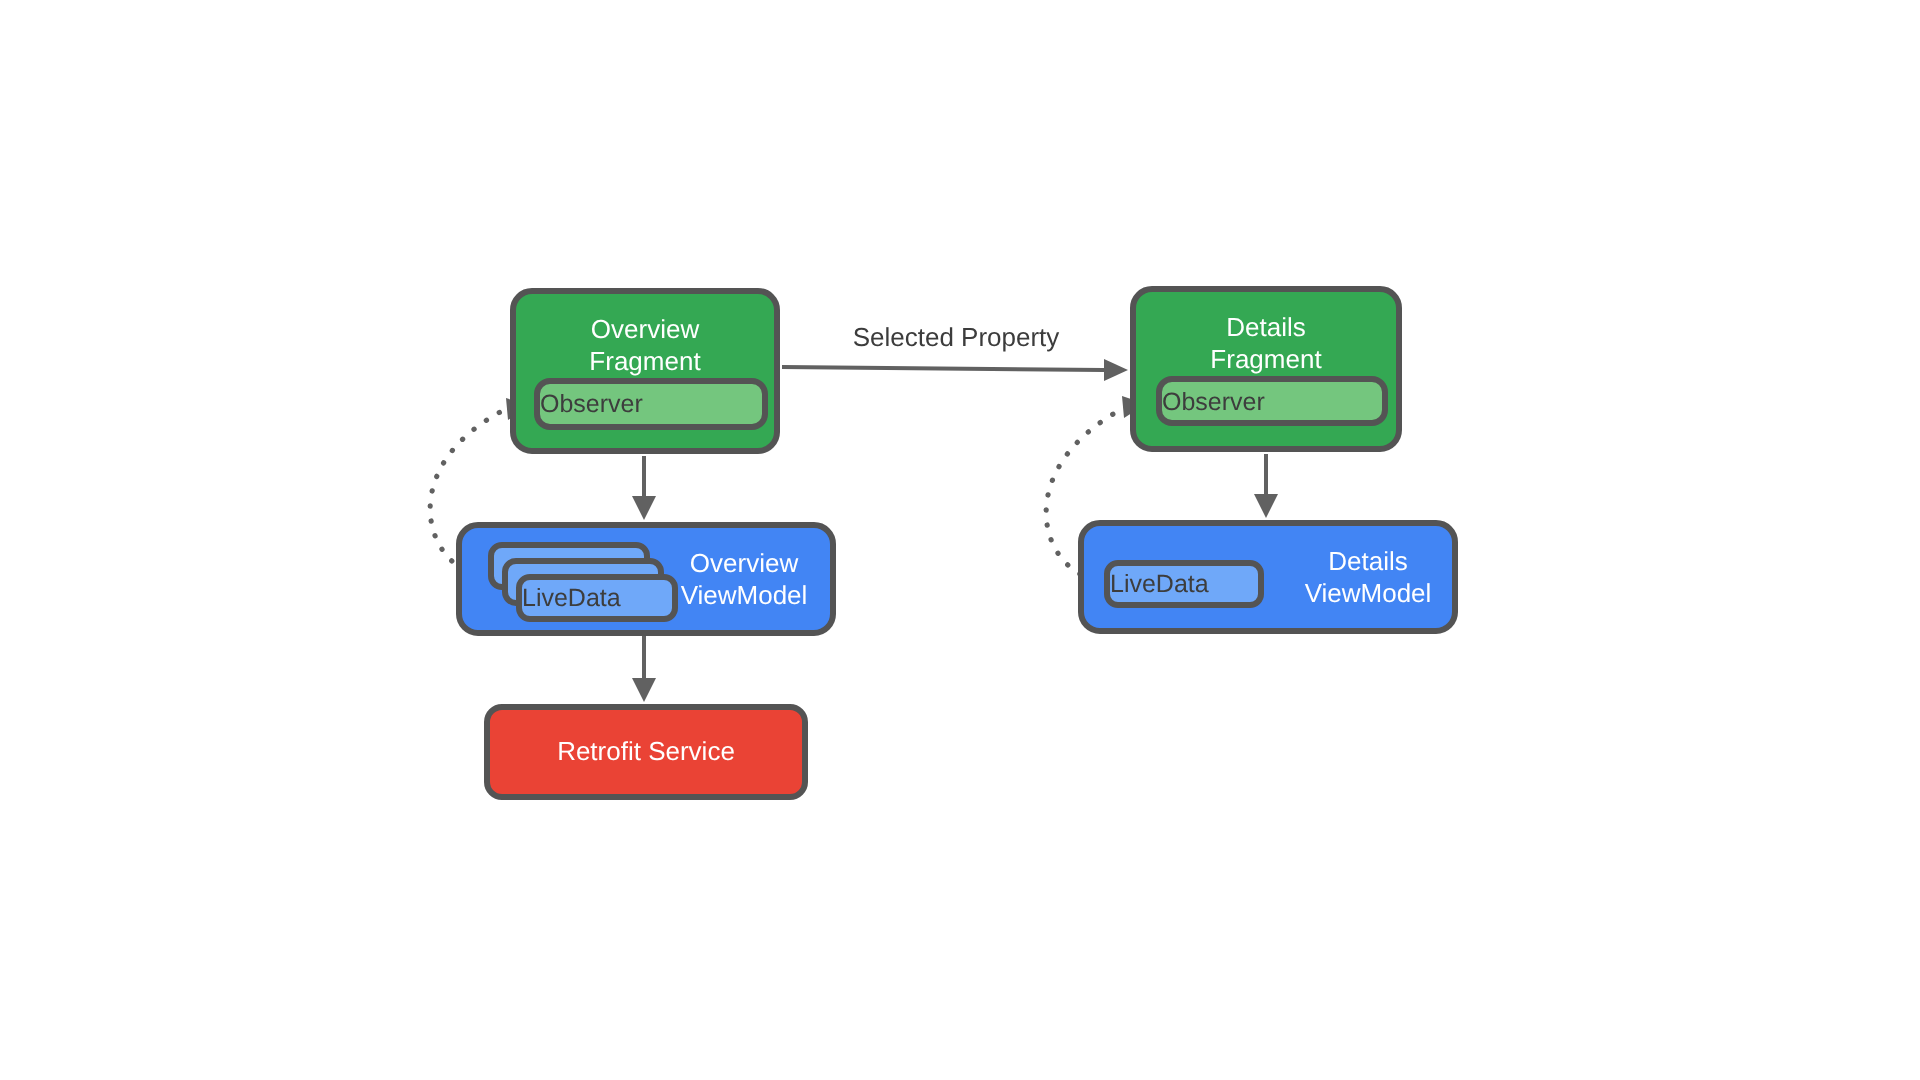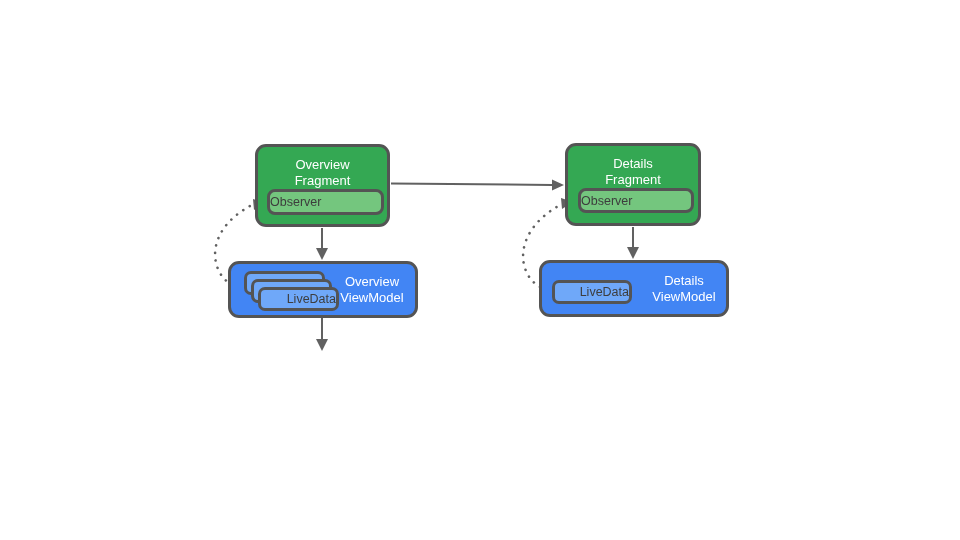--- a/index.html
+++ b/index.html
@@ -68,21 +68,21 @@
     align-items: center; justify-content: center;
   }
   .livedata {
     position: absolute;
     background: var(--blue-light);
     border: 3px solid var(--border);
     border-radius: 7px;
     width: 81px; height: 24px;
     color: var(--text-dark);
     font-size: 12.5px;
-    display: flex; align-items: center; justify-content: flex-end;
+    display: flex; align-items: center; justify-content: flex-start;
   }
   .service {
     background: var(--red);
     border-radius: 9px;
     width: 162px; height: 48px;
     display: flex; align-items: center; justify-content: center;
   }
   .edge-label {
     position: absolute;
     left: 398px; top: 161px;
@@ -171,15 +171,19 @@
   <div class="node viewmodel" style="left:539px; top:260px;">
     <div class="livedata" style="left:10px; top:17px; width:80px;">
       <span>LiveData</span>
     </div>
     <div class="vm-title" style="right:6px; width:72px;">
       <div>Details</div>
       <div>ViewModel</div>
     </div>
   </div>
 
+  <div class="node service" style="left:242px; top:352px;">
+    <span>Retrofit Service</span>
+  </div>
 
+  <div class="edge-label">Selected Property</div>
 
 </div>
 
 </body></html>

